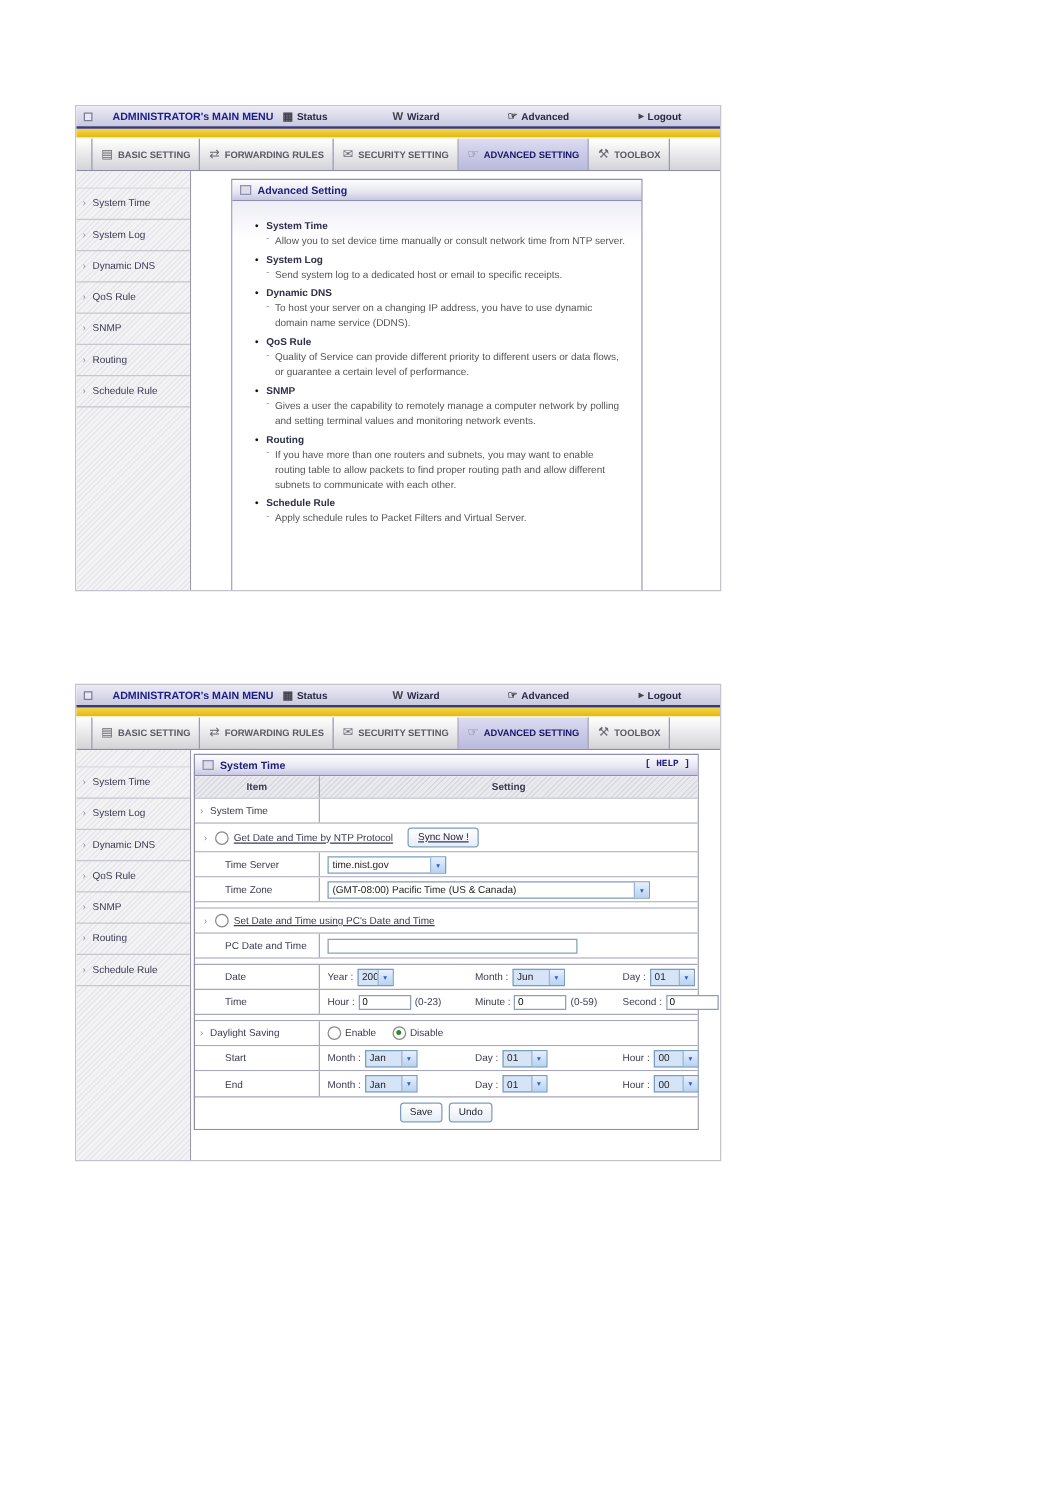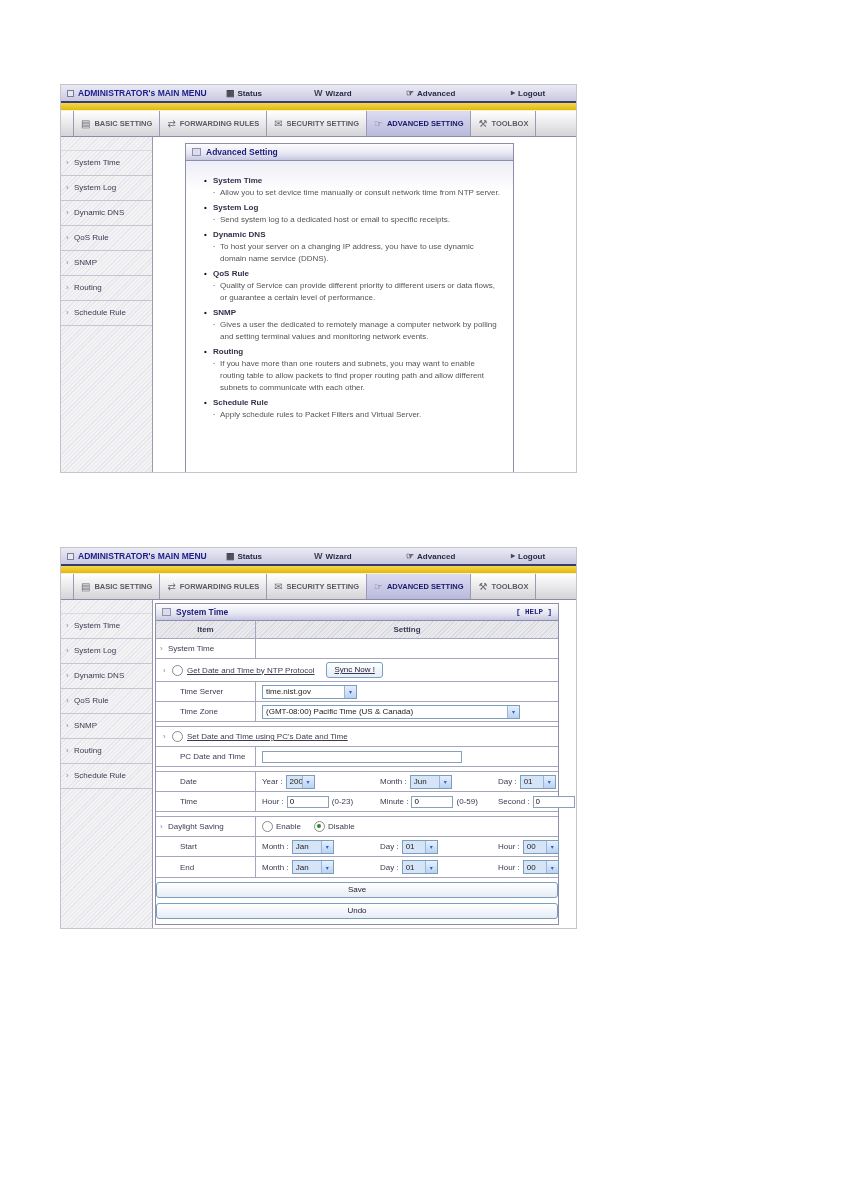--- a/index.html
+++ b/index.html
@@ -13,21 +13,21 @@
   }
   #shot1 { top:84px; height:389px; }
   #shot2 { top:547px; height:382px; }
 
   
   .menubar {
     height:16px; background:linear-gradient(#ebebf5,#c9c9e0);
     border-bottom:2px solid #3a3a78; position:relative;
   }
   .mtitle {
-    position:absolute; left:6px; top:0; height:16px; display:flex; align-items:center; gap:4px;
+    position:absolute; left:6px; top:0; height:16px; display:flex; align-items:center; gap:16px;
     font-size:8.5px; font-weight:bold; color:#1c1c8c; white-space:nowrap;
   }
   .winicon { width:7px; height:7px; border:1px solid #7a7a9a; background:#e8e8f2; box-sizing:border-box; }
   .mitem {
     position:absolute; top:0; height:16px; display:flex; align-items:center; gap:3px;
     font-size:8px; font-weight:bold; color:#2a2a44; cursor:pointer; white-space:nowrap;
   }
   .mi-icon { font-size:9px; color:#44444e; line-height:1; }
   .mi-icon.small { font-size:8px; }
 
@@ -125,21 +125,21 @@
   .sel.blue { background:#d6e4f7; }
   .w95 {width:95px;} .w258 {width:258px;} .w48 {width:29px;} .w42 {width:42px;} .w36 {width:36px;}
 
   .tin { border:1px solid #8aa0b8; height:12px; font-size:8px; padding:0 2px; background:#fff; box-sizing:border-box; width:42px; font-family:inherit; }
   .tin.w200 { width:200px; }
 
   .grp { display:flex; align-items:center; gap:3px; width:115px; flex:none; }
   .grp.last { width:auto; }
   .glabel, .range { color:#3a3a52; white-space:nowrap; }
 
-  .btnrow { display:flex; justify-content:center; gap:5px; padding:4px 0 5px; background:#fff;flex-direction:column; }
+  .btnrow { display:flex; justify-content:center; gap:5px; padding:4px 0 5px; background:#fff; }
   .btn {
     font-size:8px; font-family:inherit; padding:1px 7px; border:1px solid #7b9ebd; border-radius:3px;
     background:linear-gradient(#ffffff,#e6edf6); color:#223; cursor:pointer; line-height:12px;
   }
   .btn.sync { margin-left:8px; }
 </style>
 </head>
 <body>
 
 <div class="shot" id="shot1">
@@ -216,21 +216,21 @@
           <div class="feat">
             <div class="f-title">Dynamic DNS</div>
             <div class="f-desc">To host your server on a changing IP address, you have to use dynamic domain name service (DDNS).</div>
           </div>
           <div class="feat">
             <div class="f-title">QoS Rule</div>
             <div class="f-desc">Quality of Service can provide different priority to different users or data flows, or guarantee a certain level of performance.</div>
           </div>
           <div class="feat">
             <div class="f-title">SNMP</div>
-            <div class="f-desc">Gives a user the dedicated to remotely manage a computer network by polling and setting terminal values and monitoring network events.</div>
+            <div class="f-desc">Gives a user the capability to remotely manage a computer network by polling and setting terminal values and monitoring network events.</div>
           </div>
           <div class="feat">
             <div class="f-title">Routing</div>
             <div class="f-desc">If you have more than one routers and subnets, you may want to enable routing table to allow packets to find proper routing path and allow different subnets to communicate with each other.</div>
           </div>
           <div class="feat">
             <div class="f-title">Schedule Rule</div>
             <div class="f-desc">Apply schedule rules to Packet Filters and Virtual Server.</div>
           </div>
         </div>

